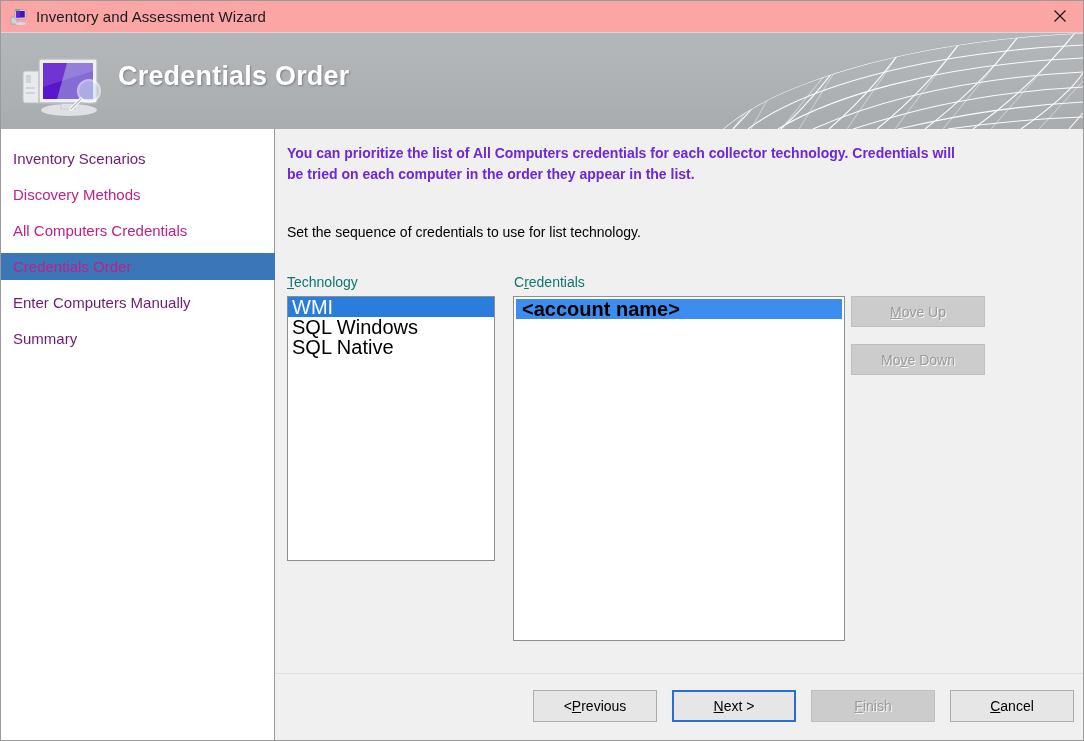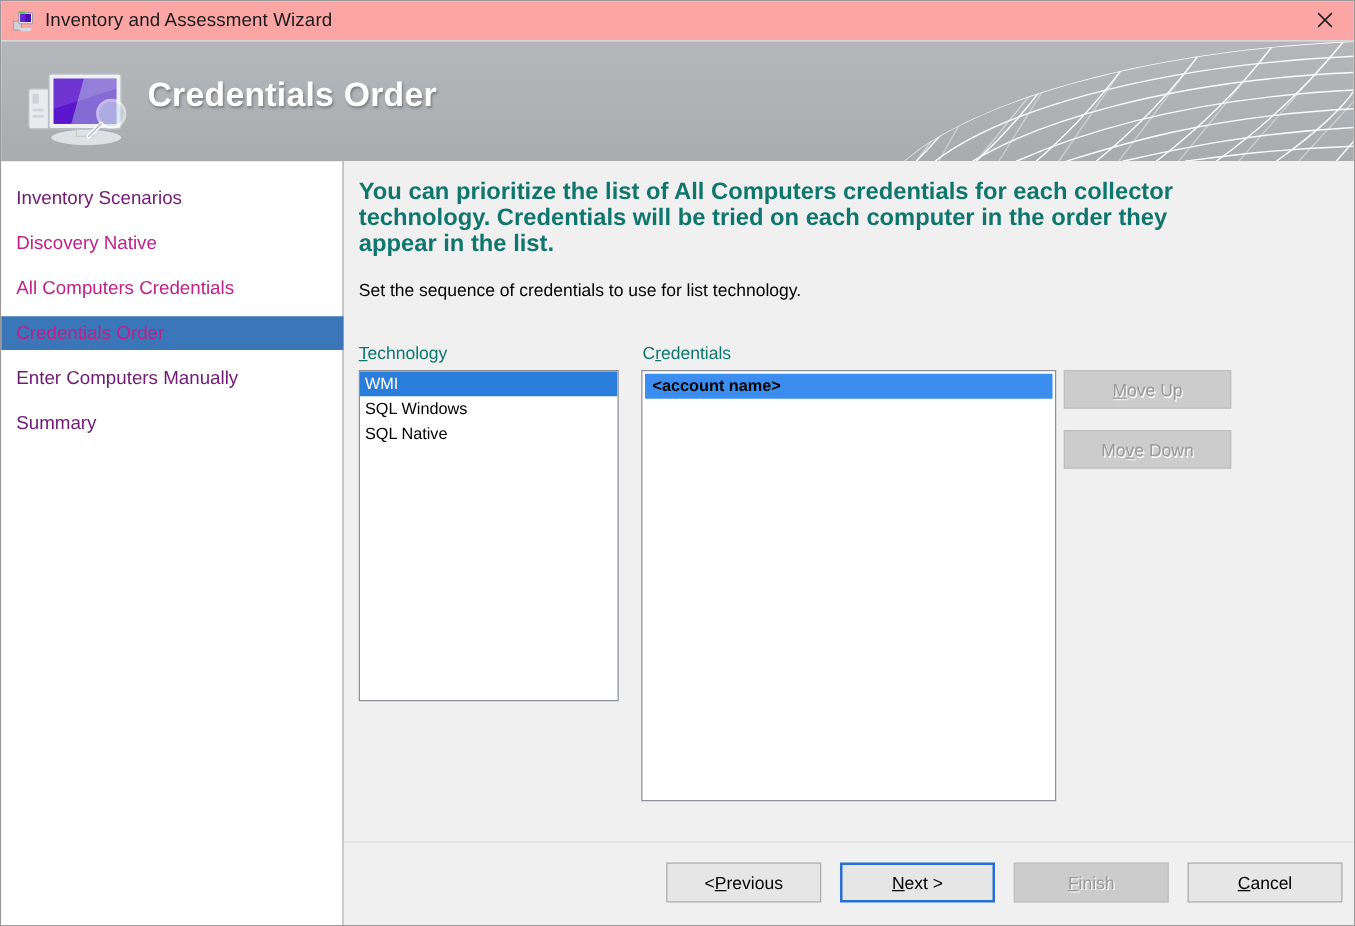--- a/index.html
+++ b/index.html
@@ -142,23 +142,23 @@
   #content-main {
     flex: 1 1 auto;
     position: relative;
     padding: 0;
   }
   #intro-bold {
     position: absolute;
     left: 12px;
     top: 14px;
     width: 678px;
-    font-size: 19px;
+    font-size: 14px;
     font-weight: bold;
-    color: #0f766e;
+    color: #6d28d9;
     line-height: 21px;
   }
   #intro-normal {
     position: absolute;
     left: 12px;
     top: 95px;
     font-size: 14px;
     color: #000000;
   }
 
@@ -186,21 +186,21 @@
   }
   #cred-list {
     left: 238px;
     top: 167px;
     width: 332px;
     height: 345px;
   }
   .list-option {
     height: 20px;
     line-height: 20px;
-    font-size: 13px;
+    font-size: 20px;
     padding-left: 4px;
     color: #000000;
     white-space: nowrap;
     box-sizing: border-box;
   }
   .list-option.selected-blue {
     background: #2b7ddb;
     color: #ffffff;
   }
   .list-option.selected-cred {
@@ -344,21 +344,21 @@
     <div id="banner-title">Credentials Order</div>
   </div>
 
   <div id="body-row">
 
     <div id="sidebar">
       <div class="nav-item unvisited">
         <span>Inventory Scenarios</span>
       </div>
       <div class="nav-item visited">
-        <span>Discovery Native</span>
+        <span>Discovery Methods</span>
       </div>
       <div class="nav-item visited">
         <span>All Computers Credentials</span>
       </div>
       <div class="nav-item visited current">
         <span>Credentials Order</span>
       </div>
       <div class="nav-item unvisited">
         <span>Enter Computers Manually</span>
       </div>

